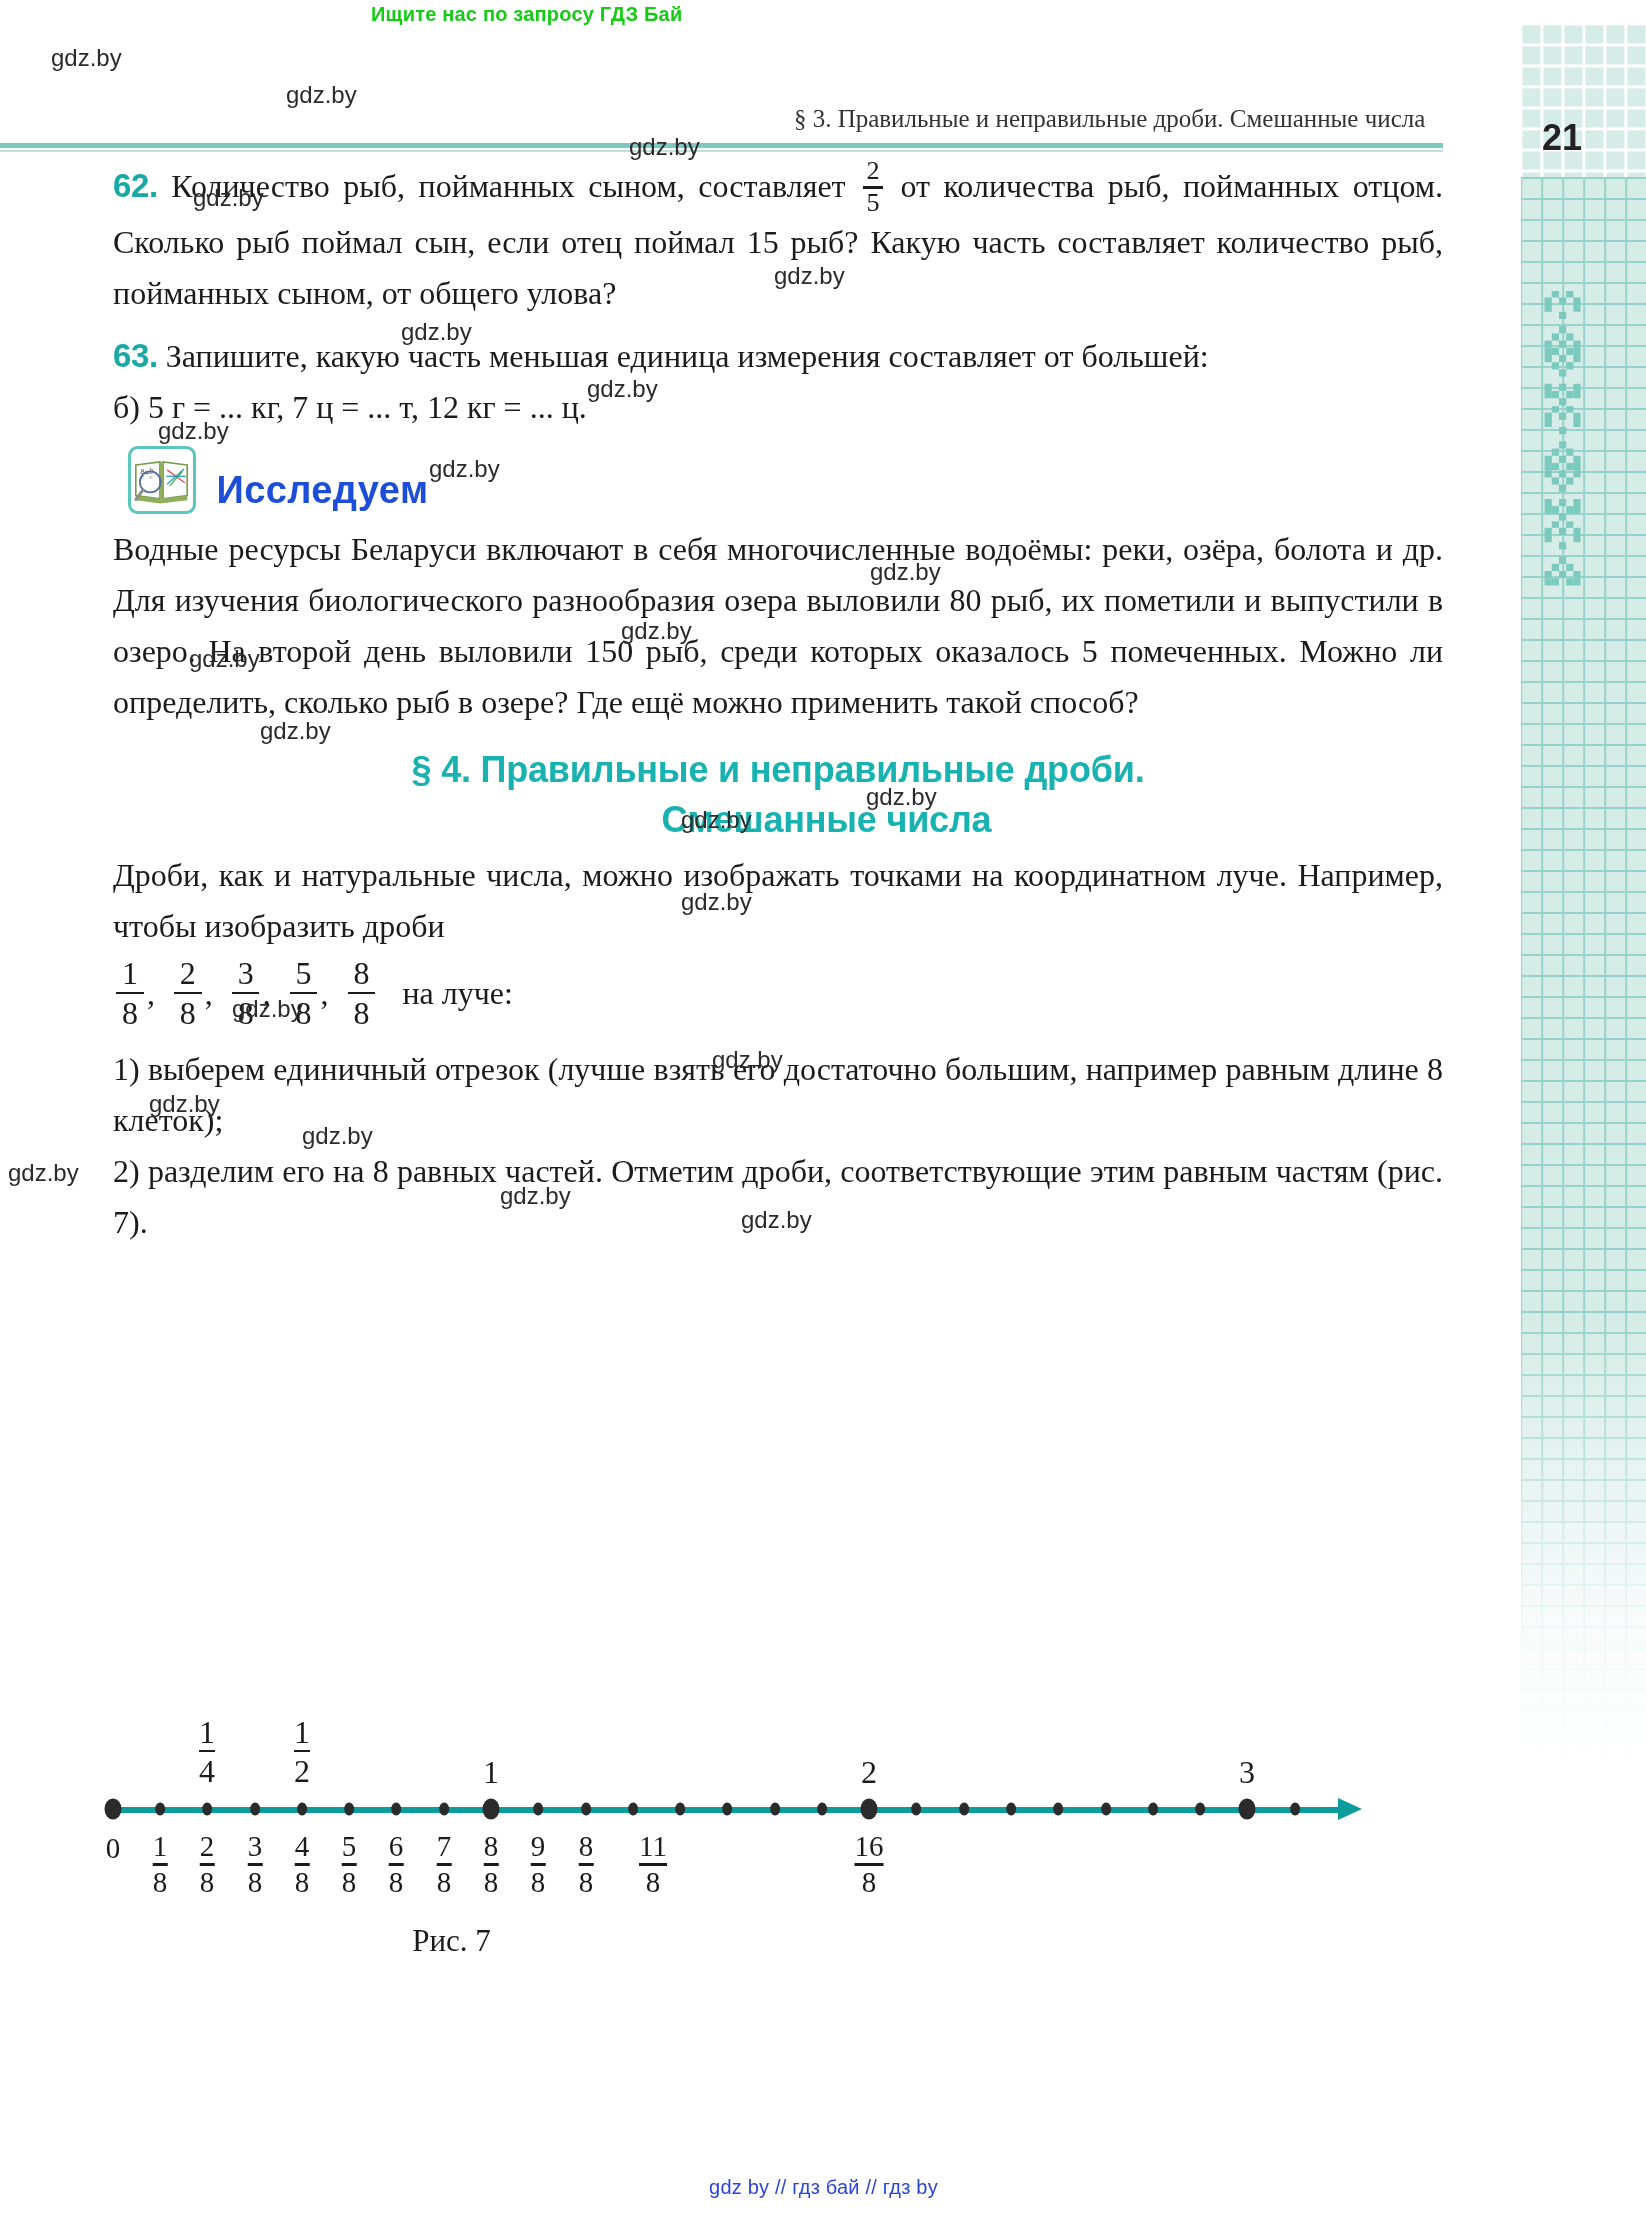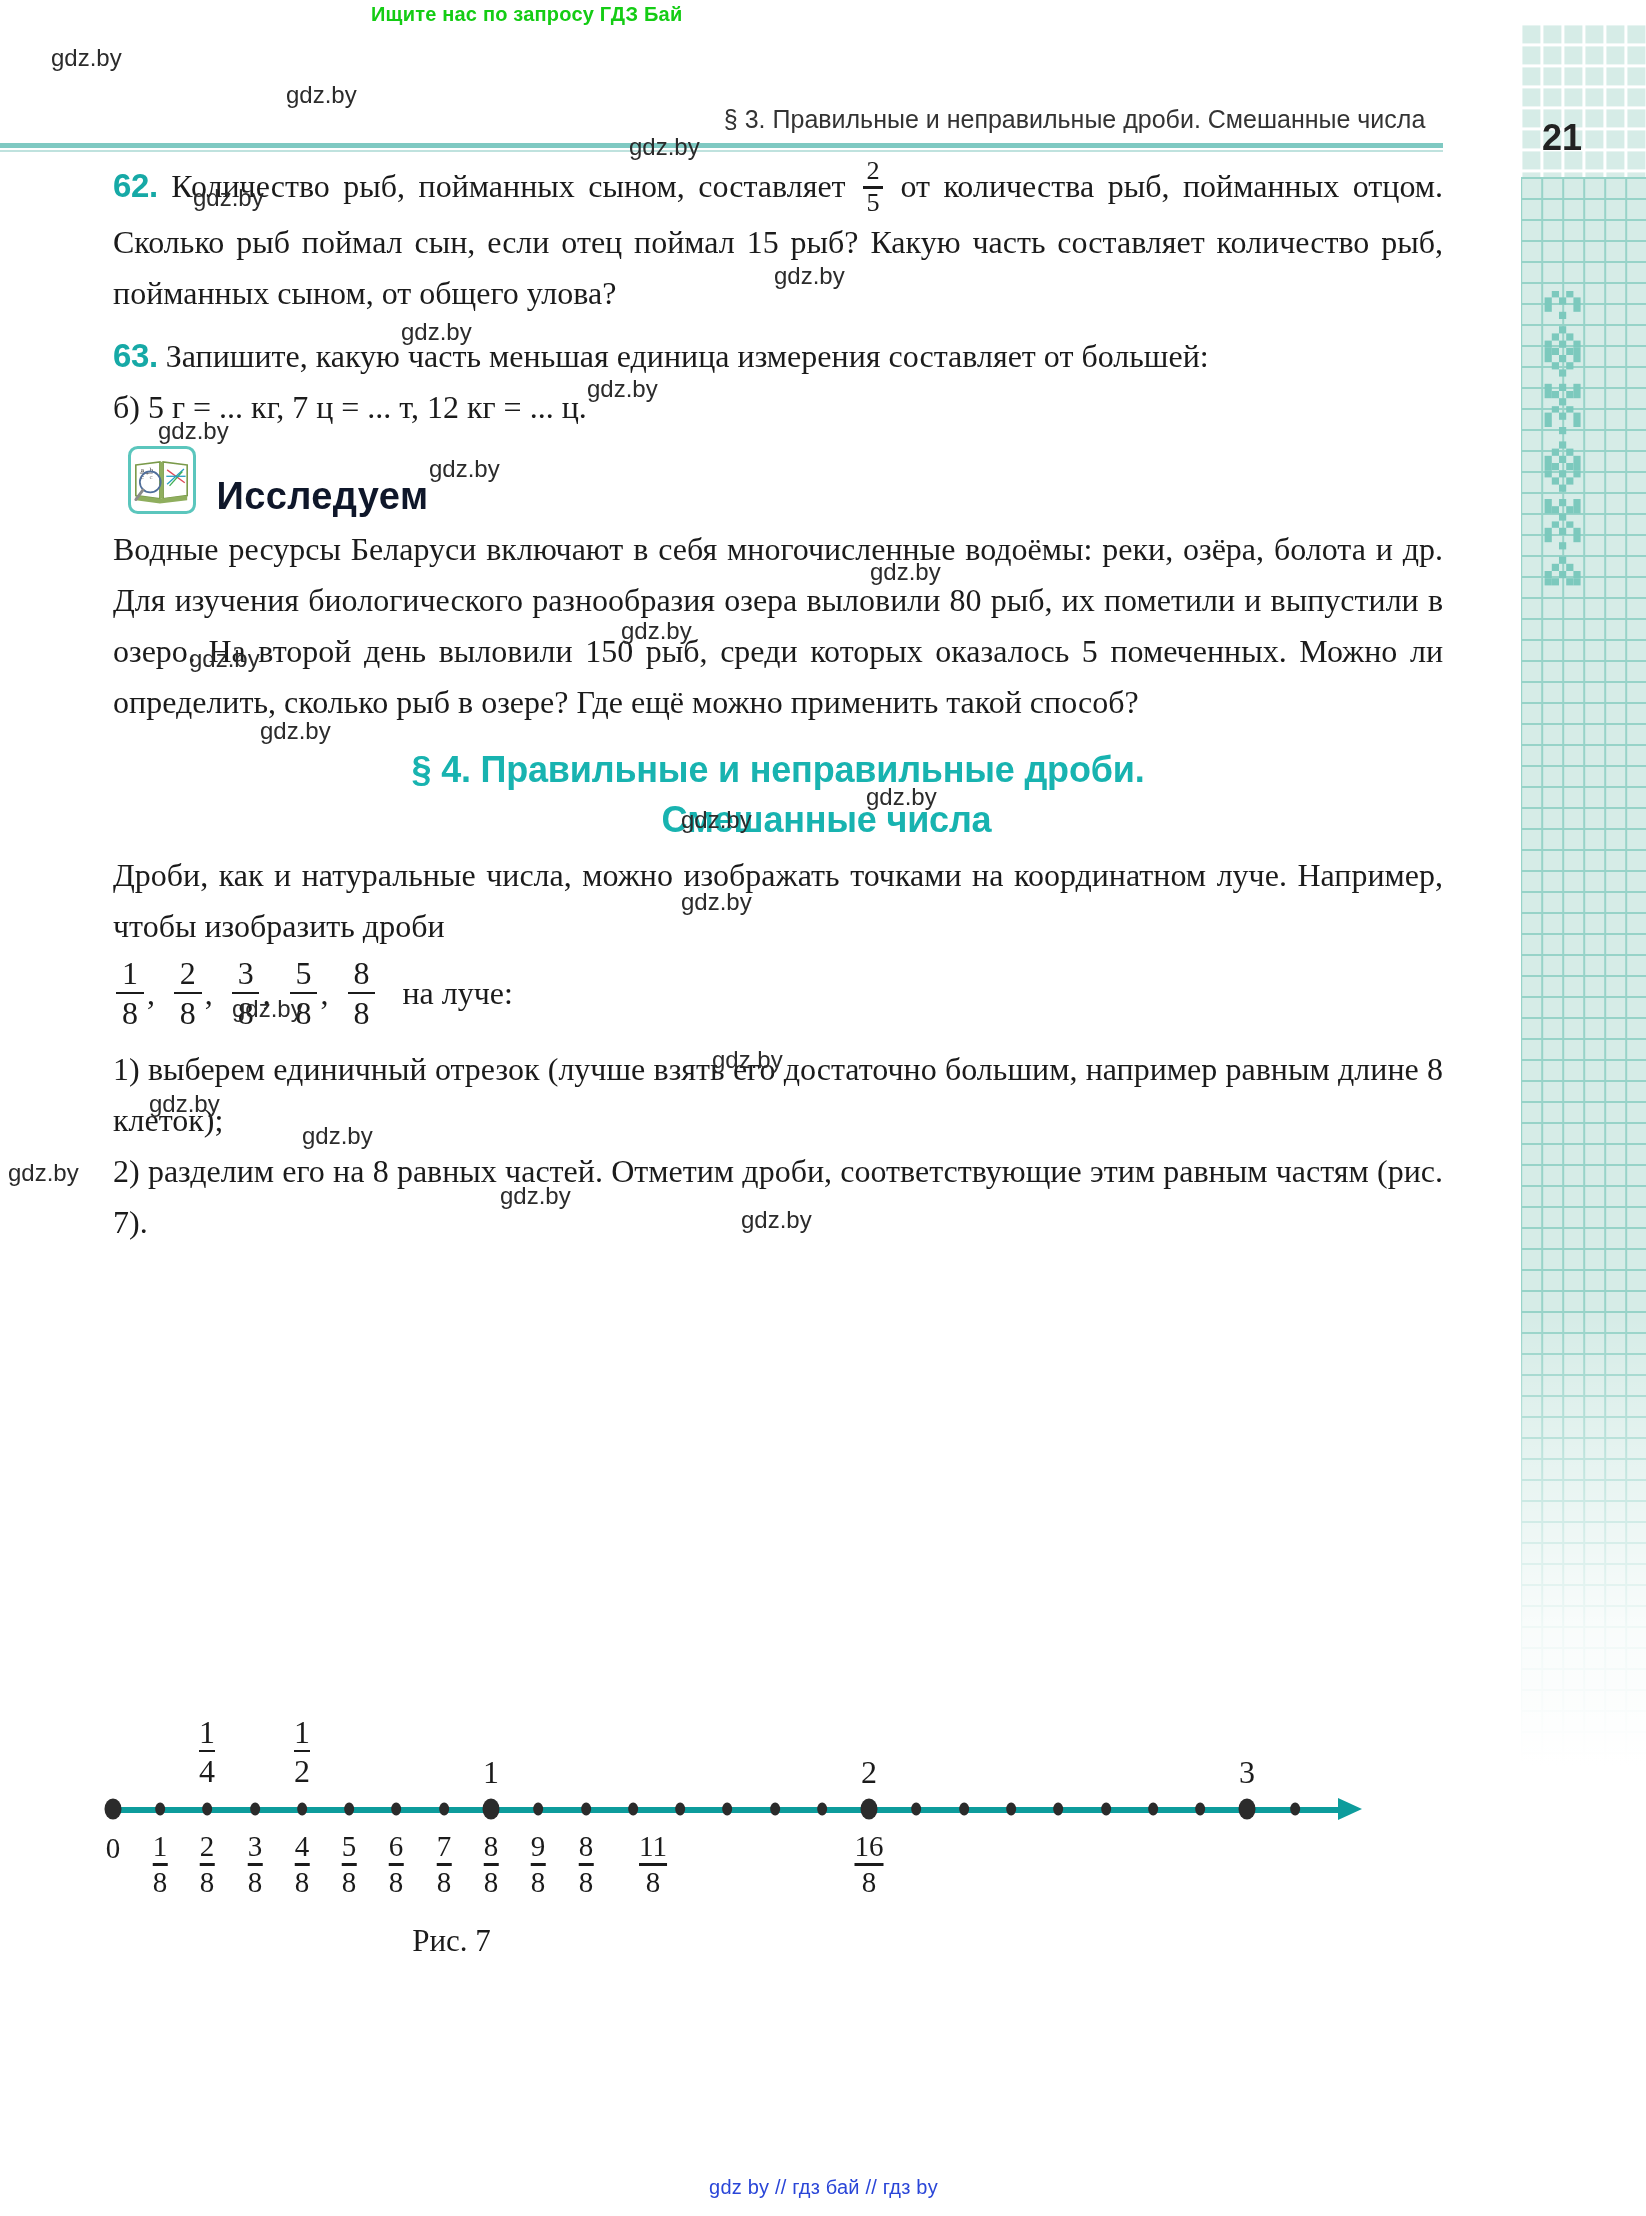--- a/index.html
+++ b/index.html
@@ -63,21 +63,21 @@
     z-index:3;
   }
   .ornament{
     position:absolute;left:17.7px;top:266px;width:56px;height:330px;z-index:2;
   }
 
   
   .running-head{
     position:absolute;left:0;top:105px;width:1443px;
     text-align:right;padding-right:17.7px;
-    font-family:Liberation Sans, sans-serif;
+    font-family:Liberation Serif, serif;
     font-size:25px;color:#333;
     box-sizing:border-box;
   }
   .rule{
     position:absolute;left:0;top:143px;width:1443px;height:4.8px;
     background:#7fc9c2;
   }
   .rule2{
     position:absolute;left:0;top:150px;width:1443px;height:1.6px;
     background:#bfe2de;
@@ -122,23 +122,23 @@
     position:relative;
     height:74px;
     margin:13px 0 3.2px 14.5px;
   }
   .issled-icon{
     position:absolute;left:0;top:0;width:68px;height:68px;
     border:3.2px solid #5bc6bd;border-radius:9.7px;background:#fff;
     box-sizing:border-box;
   }
   .issled-label{
-    position:absolute;left:89px;top:29px;
-    font-family:"Liberation Sans", sans-serif;
-    font-weight:700;font-size:38px;color:#0f172a;
+    position:absolute;left:89px;top:23px;
+    font-family:"Liberation Sans", sans-serif;
+    font-weight:700;font-size:38px;color:#1d4ed8;
     letter-spacing:0.4px;
   }
 
   
   .sec-head{
     margin:17.7px 0 4.8px 0;
     text-align:center;
     font-family:"Liberation Sans", sans-serif;
     font-weight:700;
     font-size:36px;

